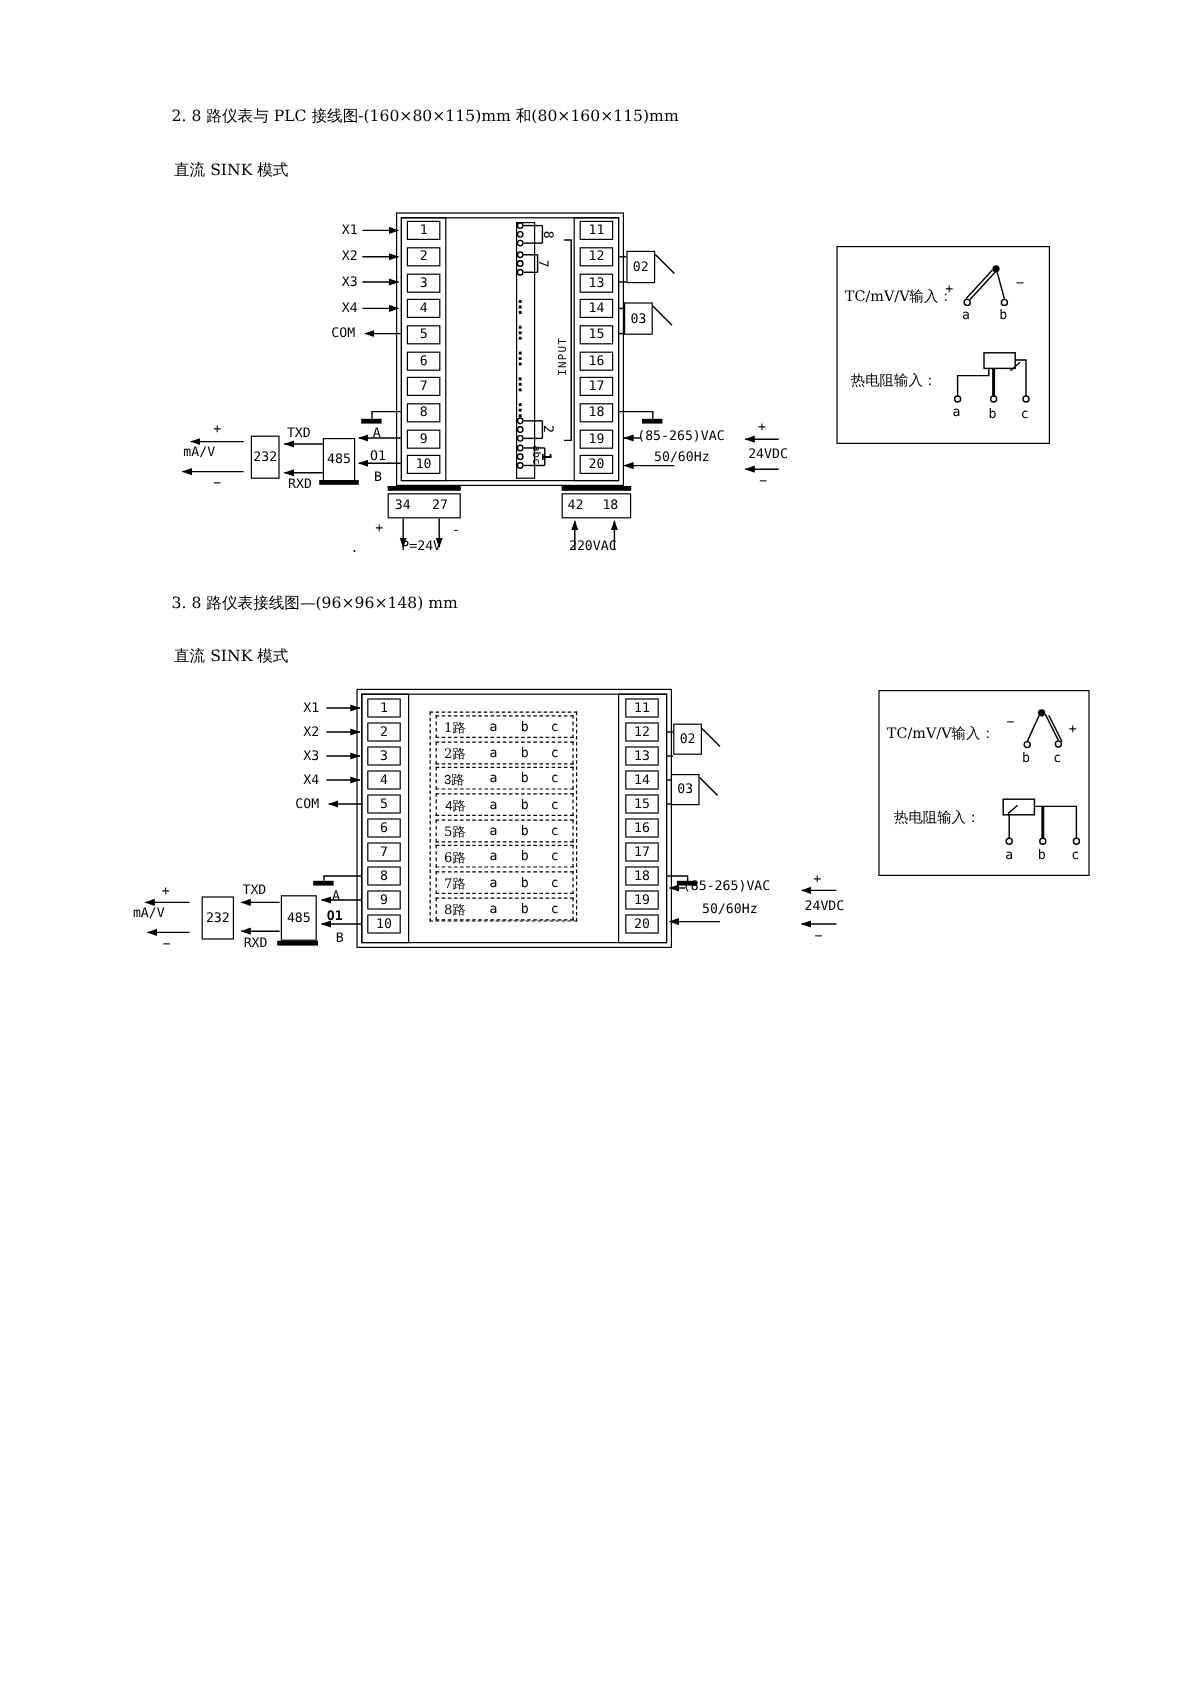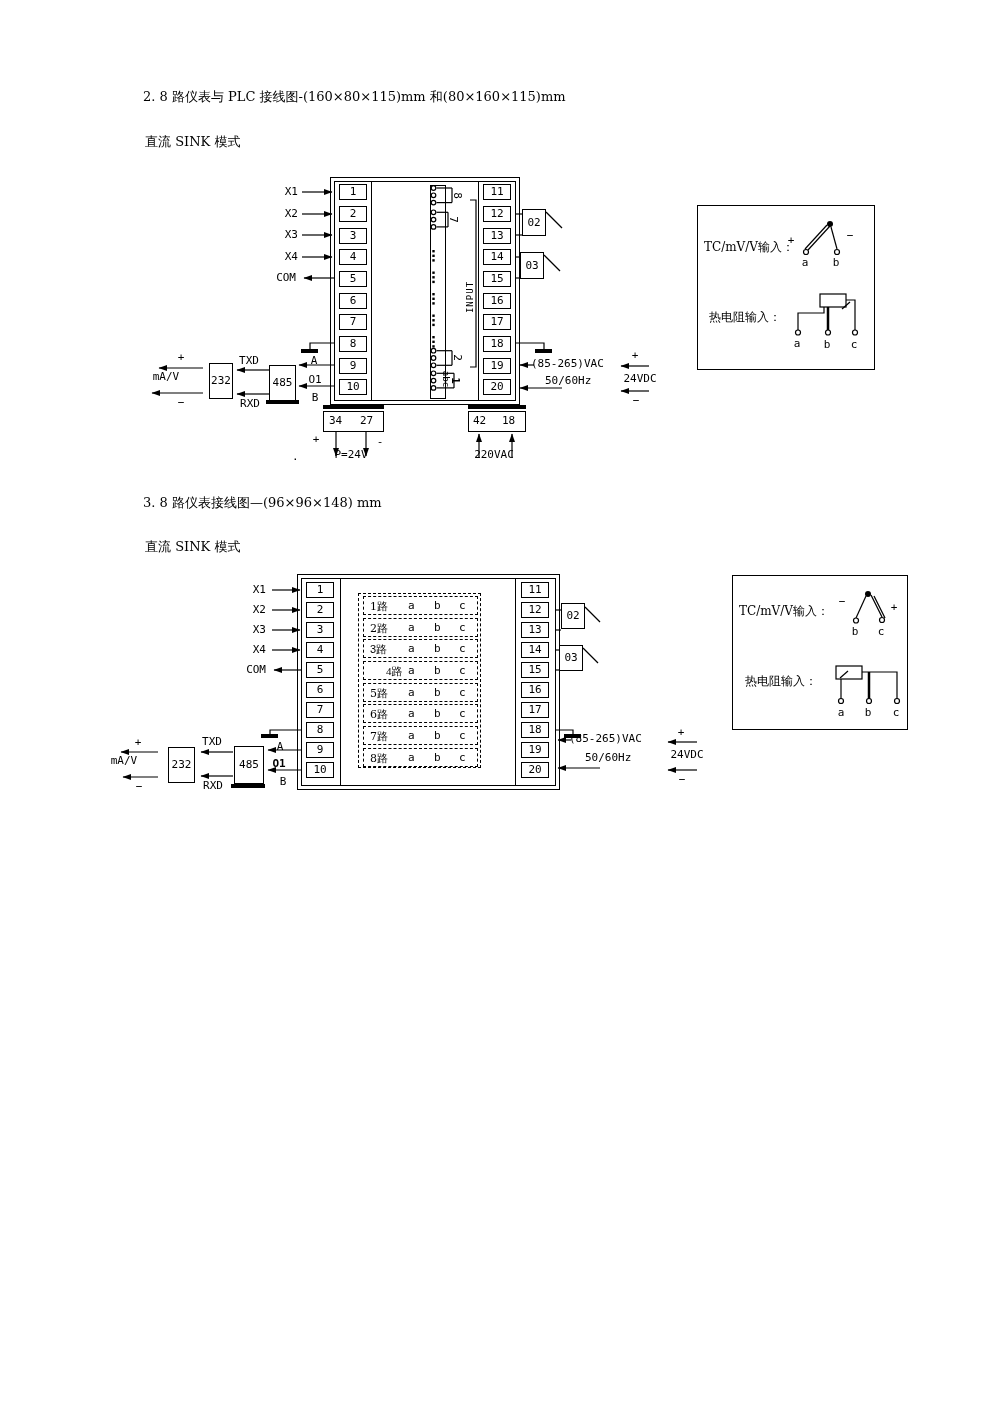--- a/index.html
+++ b/index.html
@@ -349,21 +349,21 @@
     <span style="left:70px;">b</span>
     <span style="left:95px;">c</span>
   </div>
   <div class="chrow" style="left:363px;top:639px;width:115px;height:19px;">
     <span style="left:6px;font-family:Liberation Sans, sans-serif;">3路</span>
     <span style="left:44px;">a</span>
     <span style="left:70px;">b</span>
     <span style="left:95px;">c</span>
   </div>
   <div class="chrow" style="left:363px;top:661px;width:115px;height:19px;">
-    <span style="left:22px;font-family:Liberation Serif, serif;">4路</span>
+    <span style="left:7px;font-family:Liberation Sans, sans-serif;">4路</span>
     <span style="left:44px;">a</span>
     <span style="left:70px;">b</span>
     <span style="left:95px;">c</span>
   </div>
   <div class="chrow" style="left:363px;top:683px;width:115px;height:19px;">
     <span style="left:6px;font-family:'DejaVu Serif','Liberation Serif',serif;">5路</span>
     <span style="left:44px;">a</span>
     <span style="left:70px;">b</span>
     <span style="left:95px;">c</span>
   </div>

